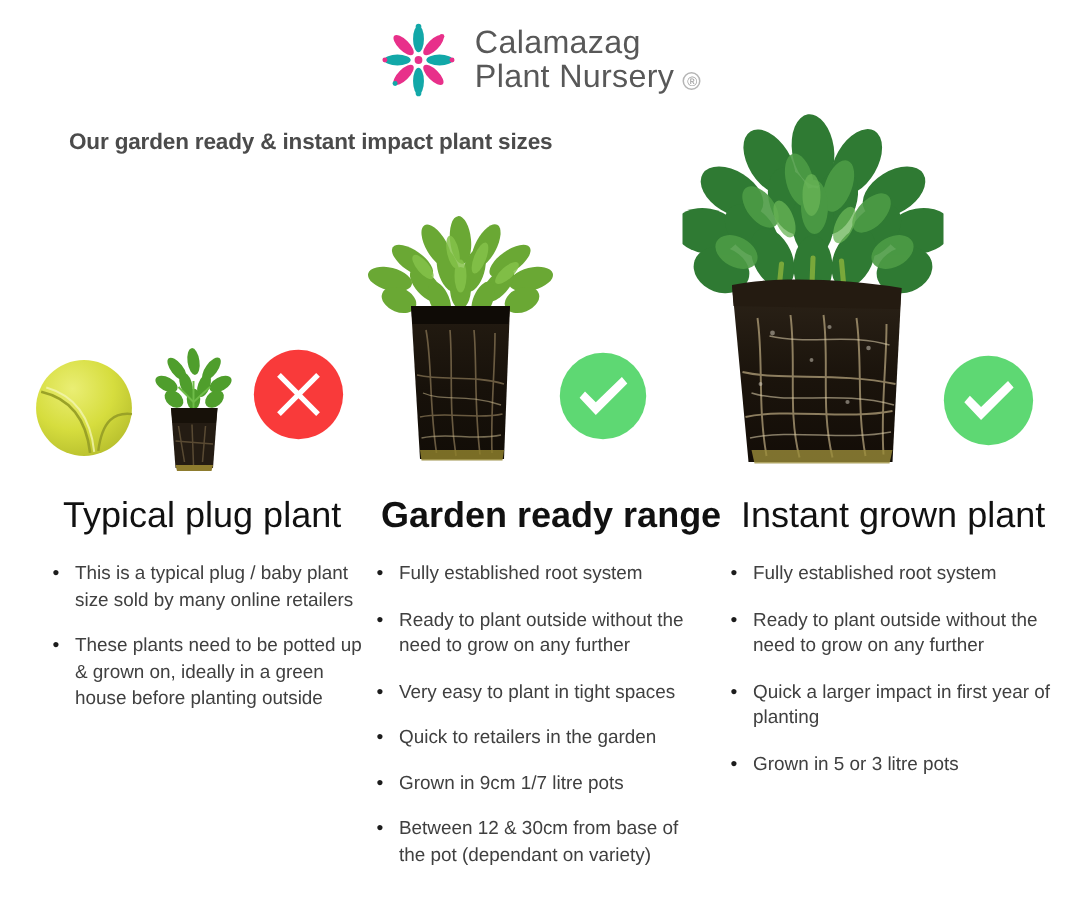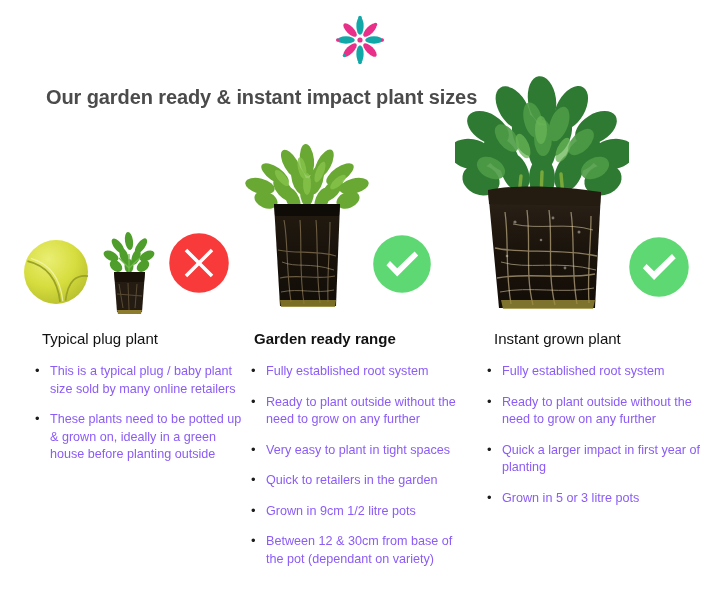--- a/index.html
+++ b/index.html
@@ -60,58 +60,58 @@
     text-align: center;
     margin-bottom: 3px;
     font-family: "Liberation Sans", sans-serif;
   }
 
   
   #headline {
     position: absolute;
     left: 46px;
     top: 86px;
-    font-size: 20px;
+    font-size: 15px;
     font-weight: bold;
     color: #4b4b4b;
     letter-spacing: -.1px;
   }
 
   
   .col {
     position: absolute;
     top: 330px;
   }
   #col-1 { left: 34px;  width: 210px; }
   #col-2 { left: 250px; width: 218px; }
   #col-3 { left: 486px; width: 220px; }
 
   .col-title {
-    font-size: 15px;
+    font-size: 24px;
     font-weight: 400;
     color: #111111;
     margin: 0 0 16px 0;
     white-space: nowrap;
   }
   #col-1 .col-title { margin-left: 8px; }
   #col-2 .col-title { margin-left: 4px; font-weight: bold; }
   #col-3 .col-title { margin-left: 8px; }
 
   ul.bullets {
     list-style: none;
     margin: 0;
     padding: 0;
   }
   ul.bullets li {
     position: relative;
     padding-left: 16px;
     margin-bottom: 13px;
     font-size: 12.6px;
     line-height: 17.5px;
-    color: #8b5cf6;
+    color: #404040;
   }
   ul.bullets li::before {
     content: "\2022";
     position: absolute;
     left: 1px;
     top: -1px;
     font-size: 13px;
     color: #1c1c1c;
   }
 
@@ -163,20 +163,27 @@
 
       <circle cx="0" cy="-43" r="3.6" fill="#12a8a8"></circle>
       <circle cx="0" cy="43" r="3.6" fill="#12a8a8"></circle>
       <circle cx="-43" cy="0" r="3.2" fill="#e8308a"></circle>
       <circle cx="43" cy="0" r="3.2" fill="#e8308a"></circle>
       <circle cx="30" cy="-30" r="3.2" fill="#e8308a"></circle>
       <circle cx="-30" cy="30" r="3.2" fill="#12a8a8"></circle>
       <circle cx="0" cy="0" r="5" fill="#e8308a"></circle>
     </g>
   </svg>
+  <div id="brand-text">
+    <div class="brand-line">Calamazag</div>
+    <div id="brand-line2-wrap">
+      <span class="brand-line">Plant Nursery</span>
+      <span id="brand-reg">®</span>
+    </div>
+  </div>
 </div>
 
 <div id="headline">Our garden ready &amp; instant impact plant sizes</div>
 
 <svg class="art" id="tennis-ball" viewBox="0 0 100 100" aria-hidden="true">
   <defs>
     <radialGradient id="tbg" cx="38%" cy="30%" r="78%">
       <stop offset="0%" stop-color="#eaee74"></stop>
       <stop offset="55%" stop-color="#d6dd3e"></stop>
       <stop offset="100%" stop-color="#b5bd2c"></stop>
@@ -368,21 +375,21 @@
   </ul>
 </div>
 
 <div class="col" id="col-2">
   <h2 class="col-title">Garden ready range</h2>
   <ul class="bullets">
     <li>Fully established root system</li>
     <li>Ready to plant outside without the need to grow on any further</li>
     <li>Very easy to plant in tight spaces</li>
     <li>Quick to retailers in the garden</li>
-    <li>Grown in 9cm 1/2 litre pots</li>
+    <li>Grown in 9cm 1/7 litre pots</li>
     <li>Between 12 &amp; 30cm from base of the pot (dependant on variety)</li>
   </ul>
 </div>
 
 <div class="col" id="col-3">
   <h2 class="col-title">Instant grown plant</h2>
   <ul class="bullets">
     <li>Fully established root system</li>
     <li>Ready to plant outside without the need to grow on any further</li>
     <li>Quick a larger impact in first year of planting</li>

